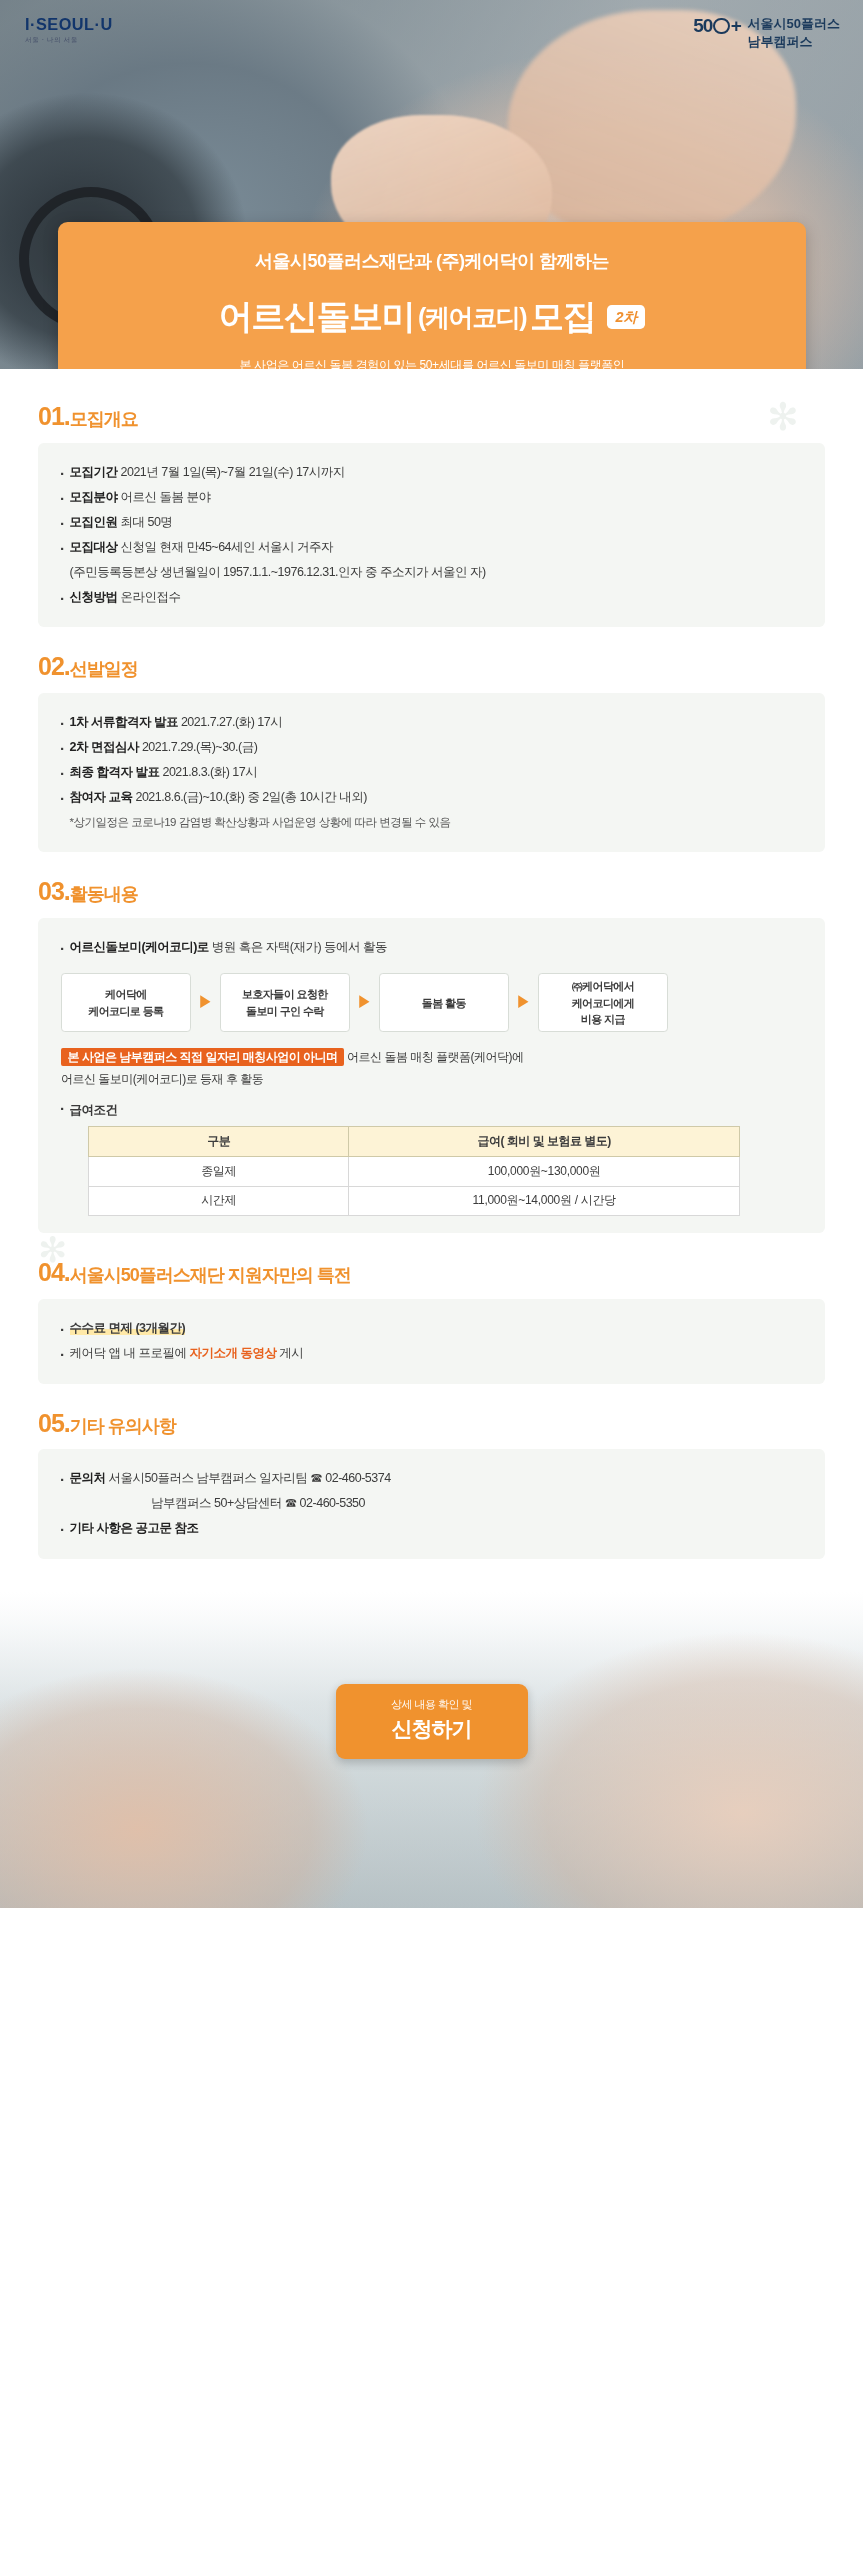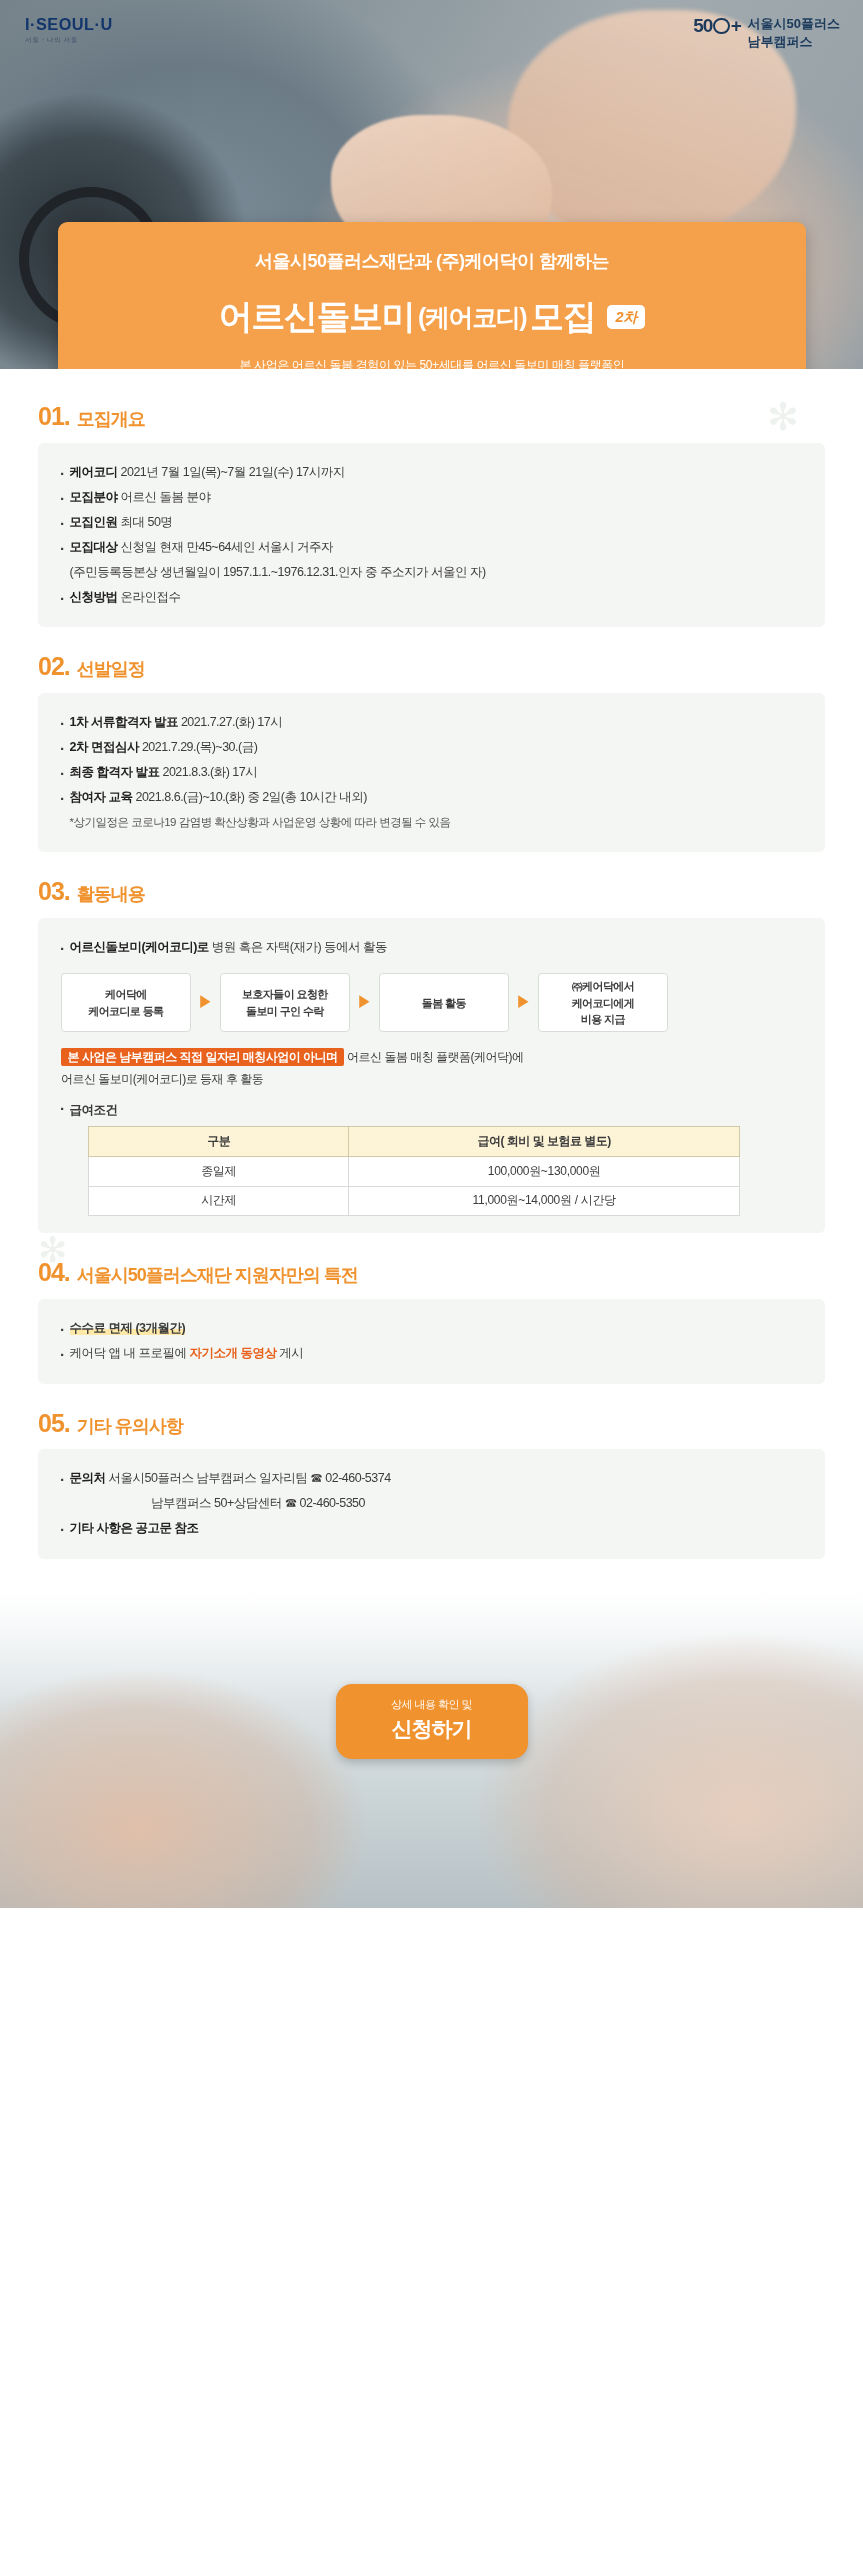--- a/index.html
+++ b/index.html
@@ -110,21 +110,21 @@
     background: #ffffff;
   }
   .deco {
     position: absolute; border-radius: 50%; pointer-events: none;
     background: radial-gradient(circle, rgba(225,232,228,0.85) 0%, rgba(235,240,237,0.35) 60%, rgba(255,255,255,0) 72%);
   }
   .deco.flower { color: #eef2ef; font-size: 38px; line-height: 1; background: none; }
 
   .section { margin: 0 38px 5.8px 38px; position: relative; }
   .sec-head {
-    display: flex; align-items: baseline; gap: 7px; margin-bottom: 11.5px;
+    display: flex; align-items: baseline; gap: 0; margin-bottom: 11.5px;
   }
   .sec-num {
     font-size: 25px; font-weight: bold; color: #f0922e; letter-spacing: -1px;
   }
   .sec-title {
     font-size: 18px; font-weight: bold; color: #f0922e; letter-spacing: -1px;
   }
 
   .panel {
     background: #f4f6f3;
@@ -203,21 +203,21 @@
   }
   .footer-photo {
     position: absolute; inset: 0;
     background:
       radial-gradient(ellipse 288px 201px at 16% 75%, rgba(226,190,166,0.9) 0%, rgba(210,175,152,0.4) 60%, rgba(255,255,255,0) 80%),
       radial-gradient(ellipse 326px 221px at 86% 70%, rgba(236,206,186,0.85) 0%, rgba(215,182,160,0.4) 60%, rgba(255,255,255,0) 82%),
       linear-gradient(180deg, rgba(255,255,255,0.85) 0%, rgba(224,230,232,0.4) 35%, rgba(178,190,194,0.35) 100%);
   }
   .apply-btn {
     position: absolute; left: 50%; transform: translateX(-50%); top: 92px;
-    width: 192px; height: 75px; background: #f0922e; border-radius: 16px;
+    width: 192px; height: 75px; background: #f0922e; border-radius: 9px;
     color: #fff; text-align: center; padding-top: 13.4px;
     box-shadow: 0 3.8px 9.6px rgba(0,0,0,0.2); cursor: pointer;
   }
   .apply-btn .small { font-size: 11px; letter-spacing: -0.5px; opacity: 0.95; }
   .apply-btn .big { font-size: 21px; font-weight: bold; letter-spacing: -1px; margin-top: 2.9px; }
 </style>
 </head>
 <body>
 
 <div class="page">
@@ -266,21 +266,21 @@
     <div class="deco flower" style="left:801px; top:758px; font-size:29px;">✻</div>
     <div class="deco flower" style="left:38px; top:863px; font-size:35px;">✻</div>
 
     <div class="section">
       <div class="sec-head">
         <span class="sec-num">01.</span>
         <span class="sec-title">모집개요</span>
       </div>
       <div class="panel">
         <ul>
-          <li><b>케어코디</b> <span>2021년 7월 1일(목)~7월 21일(수) 17시까지</span></li>
+          <li><b>모집기간</b> <span>2021년 7월 1일(목)~7월 21일(수) 17시까지</span></li>
           <li><b>모집분야</b> <span>어르신 돌봄 분야</span></li>
           <li><b>모집인원</b> <span>최대 50명</span></li>
           <li><b>모집대상</b> <span>신청일 현재 만45~64세인 서울시 거주자</span></li>
           <li class="nobullet indent"><span>(주민등록등본상 생년월일이 1957.1.1.~1976.12.31.인자 중 주소지가 서울인 자)</span></li>
           <li><b>신청방법</b> <span>온라인접수</span></li>
         </ul>
       </div>
     </div>
 
     <div class="section" style="margin-top:25px;">

